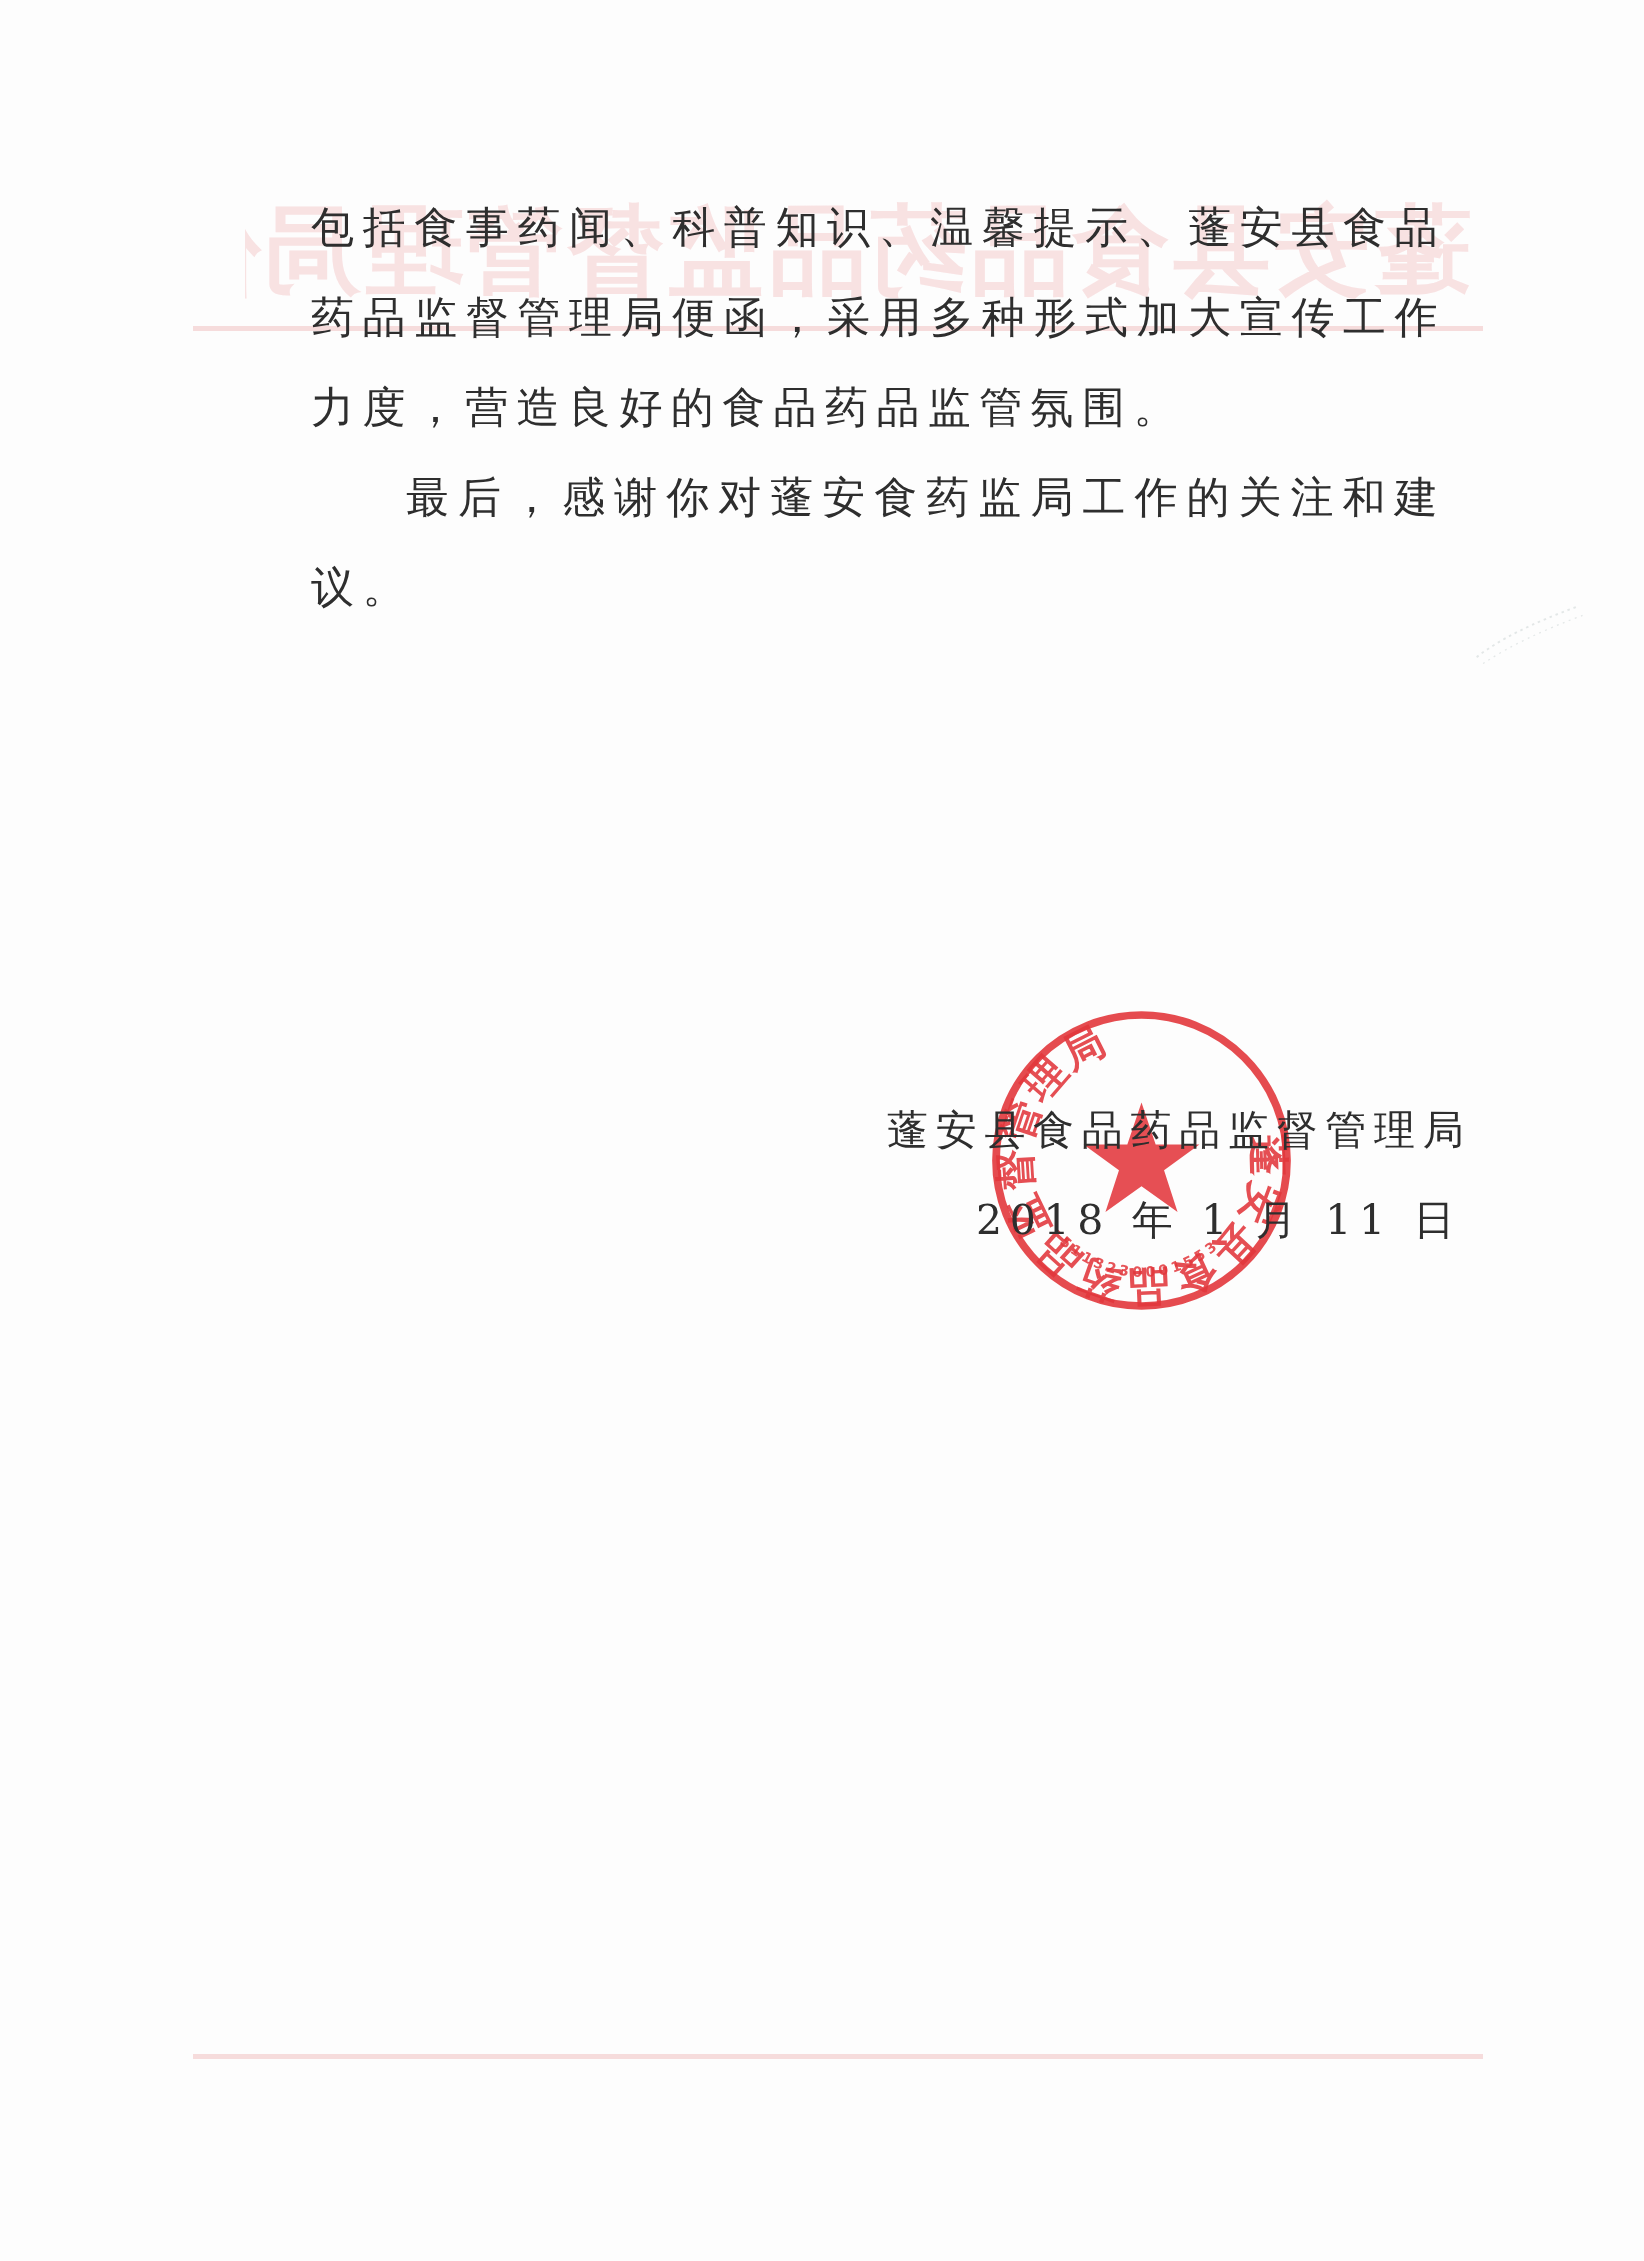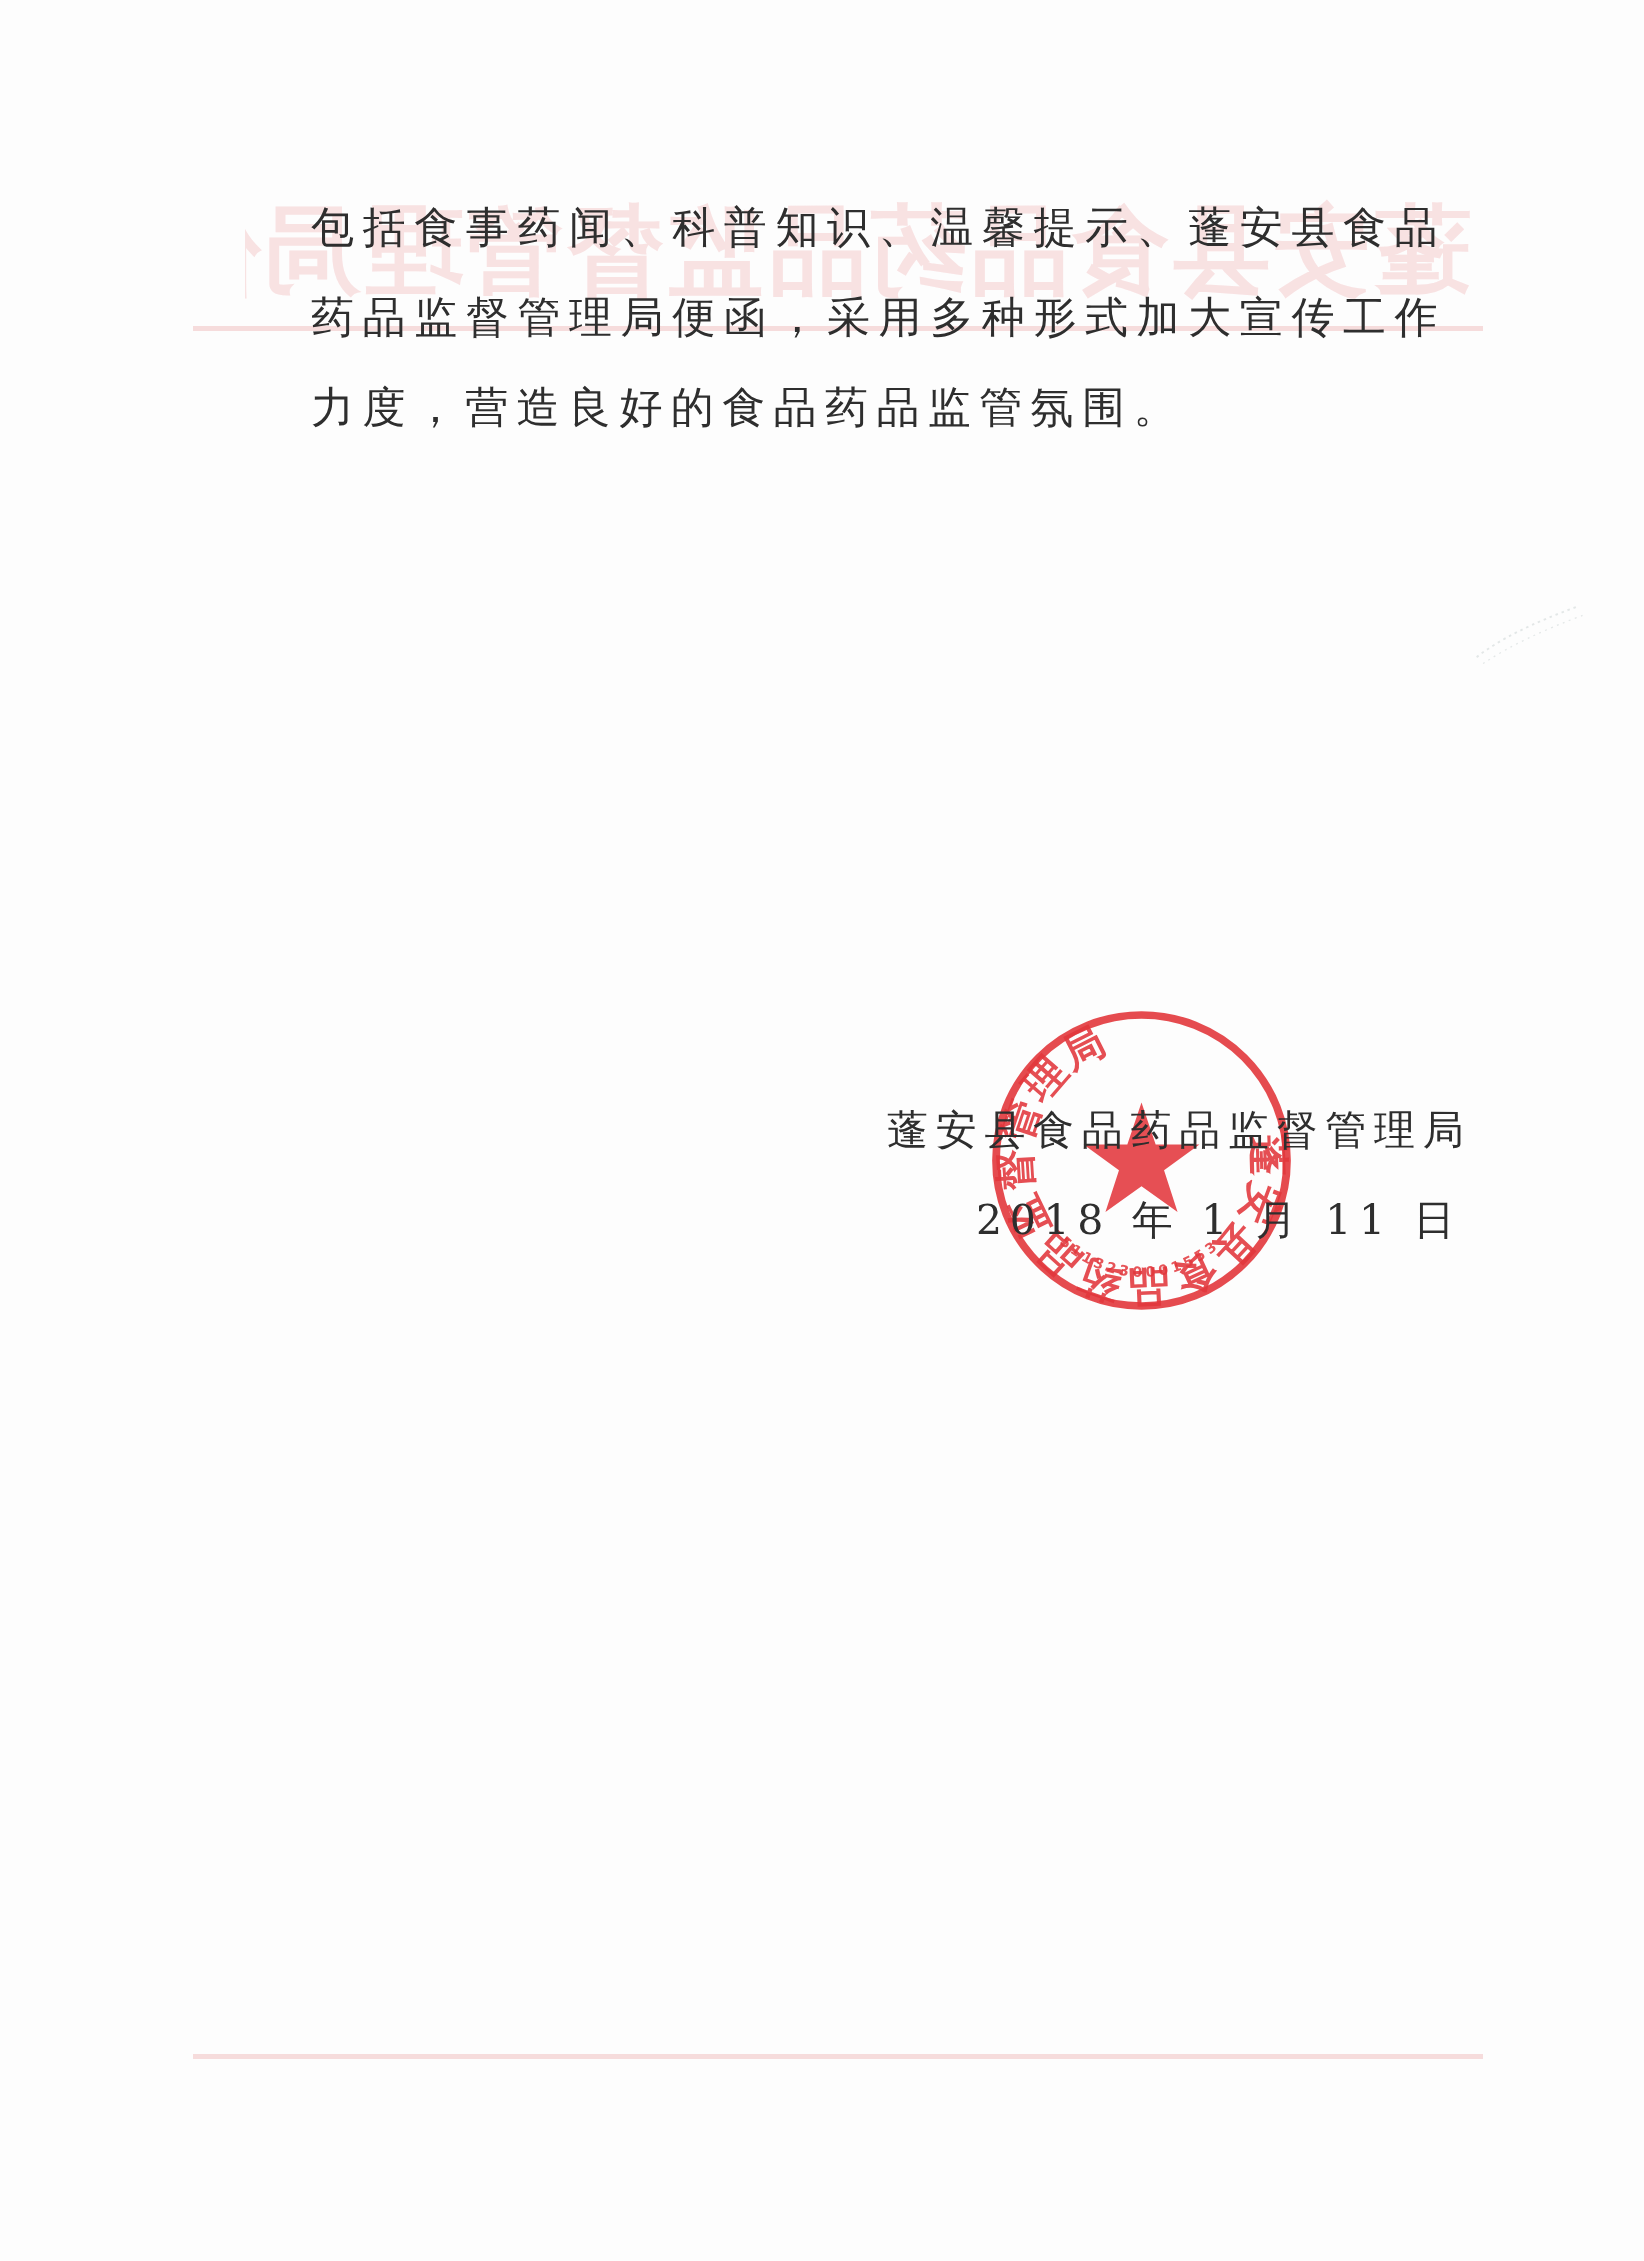--- a/index.html
+++ b/index.html
@@ -37,20 +37,21 @@
 
 <div class="smudge">
   <svg width="116" height="77" viewBox="0 0 180 120">
       <path d="M10 100 Q60 60 170 20" stroke="#9aa" stroke-width="3" fill="none" stroke-dasharray="4 6"></path>
       <path d="M20 110 Q80 70 175 35" stroke="#9aa" stroke-width="2" fill="none" stroke-dasharray="3 7"></path>
     </svg>
 </div>
 
 <div class="body-text">
   <p class="para">包括食事药闻、科普知识、温馨提示、蓬安县食品药品监督管理局便函，采用多种形式加大宣传工作力度，营造良好的食品药品监管氛围。</p>
+  <p class="para indent">最后，感谢你对蓬安食药监局工作的关注和建议。</p>
 </div>
 
 <div class="seal">
   <svg width="309" height="309" viewBox="0 0 480 480">
     <defs>
       <path id="ringPath" d="M 240 240 m -175 0 a 175 175 0 1 1 350 0 a 175 175 0 1 1 -350 0" transform="rotate(-200 240 240)"></path>
       <path id="numPath" d="M 70 300 A 180 180 0 0 0 410 300"></path>
     </defs>
     <circle cx="240" cy="240" r="226" fill="none" stroke="#e2373c" stroke-width="12" opacity="0.9"></circle>
     <text font-family="DejaVu Sans, sans-serif" font-weight="bold" font-size="64" fill="#e2373c" opacity="0.88" letter-spacing="4">

